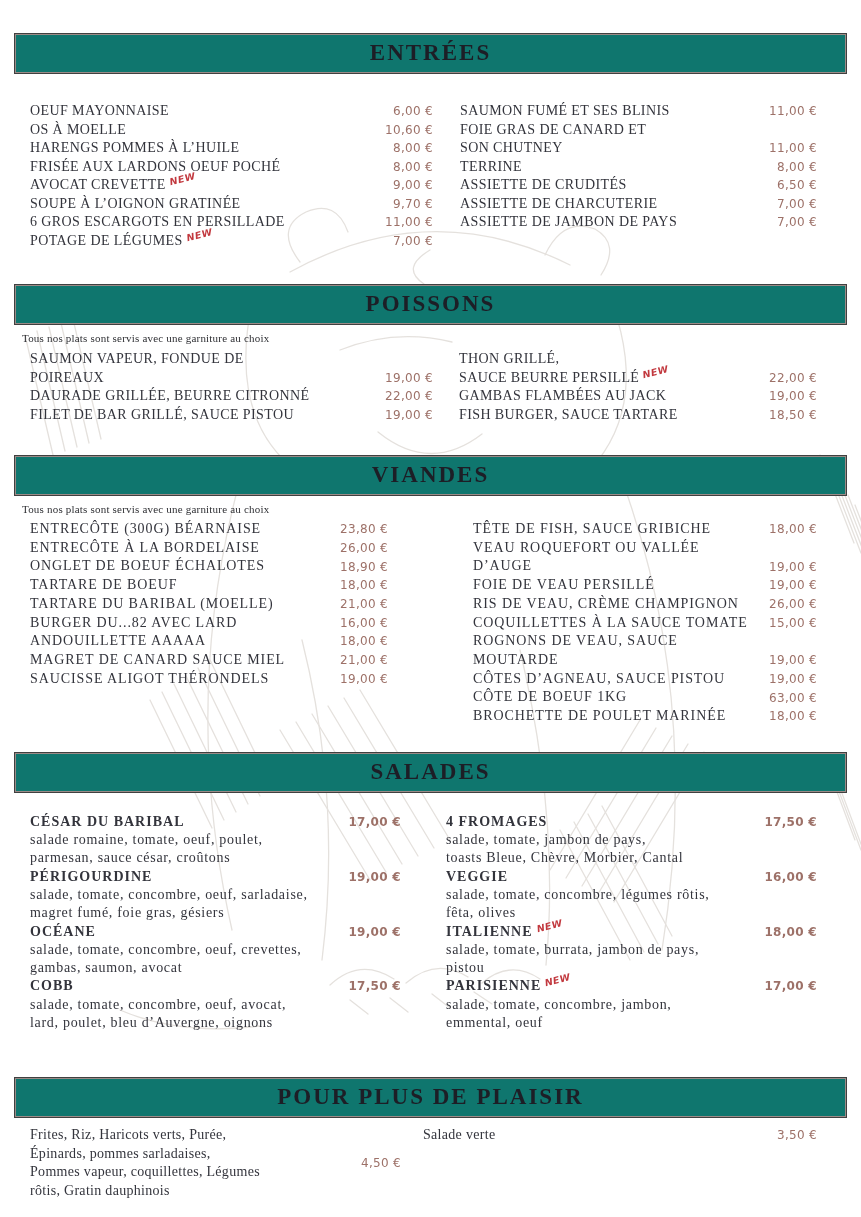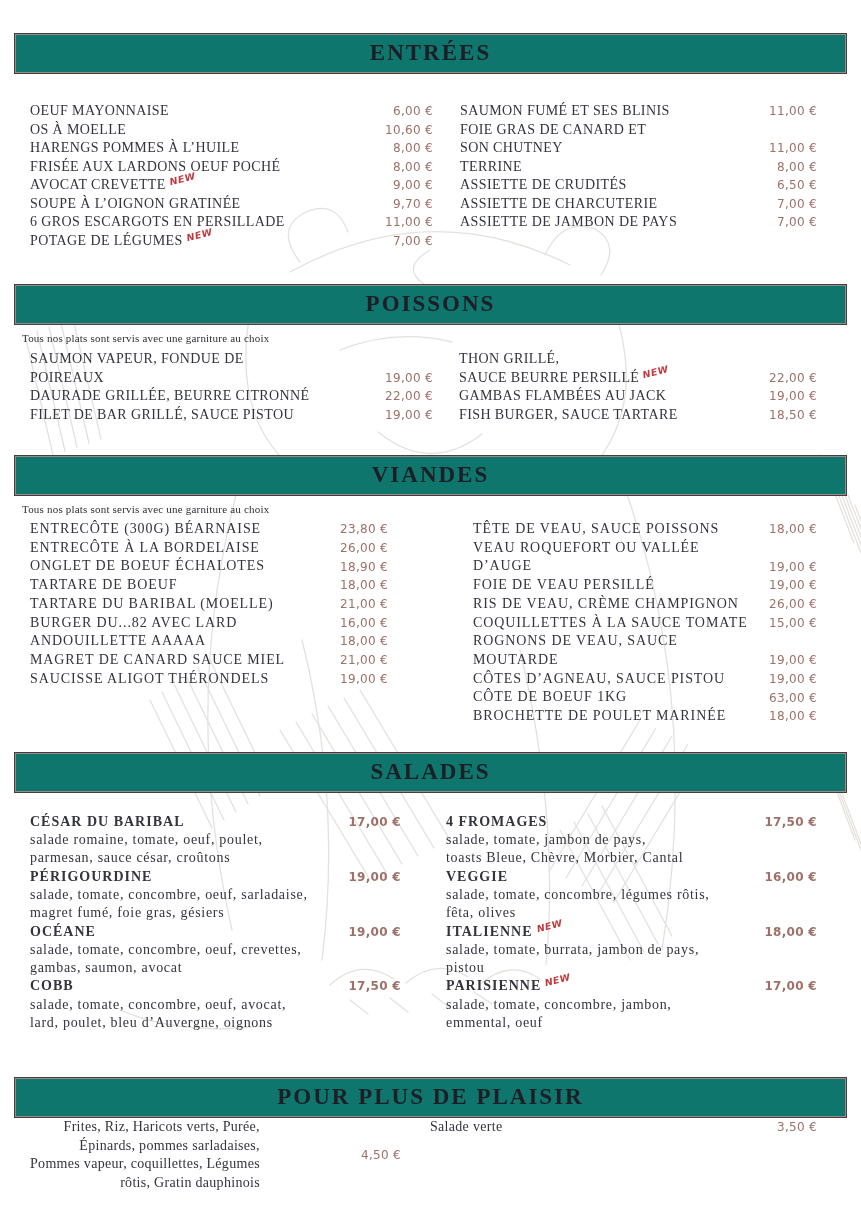--- a/index.html
+++ b/index.html
@@ -18,21 +18,21 @@
     color:#1d1e26; line-height:30px;
   }
 
   .note { margin:7px 0 0 8px; font-size:11px; letter-spacing:.2px; color:#2e2f33; }
 
   .cols { display:grid; margin-left:16px; margin-right:30px; }
   .sec-entrees  .cols { grid-template-columns:403px 1fr; column-gap:27px; margin-top:28px; }
   .sec-poissons .cols { grid-template-columns:403px 1fr; column-gap:26px; margin-top:6px; }
   .sec-viandes  .cols { grid-template-columns:358px 1fr; column-gap:85px; margin-top:5px; }
   .sec-salades  .cols { grid-template-columns:371px 1fr; column-gap:45px; margin-top:20px; }
-  .sec-extras   .cols { grid-template-columns:371px 1fr; column-gap:29px; margin-top:0;text-align:right; }
+  .sec-extras   .cols { grid-template-columns:371px 1fr; column-gap:22px; margin-top:8px; }
 
   .sec-poissons { margin-top:34px; }
   .sec-viandes  { margin-top:31px; }
   .sec-salades  { margin-top:26px; }
   .sec-extras   { margin-top:45px; }
 
   .row { display:flex; align-items:flex-end; font-size:14px; line-height:18.5px; letter-spacing:.4px; }
   .nm  { white-space:pre-line; }
   .pr  {
     margin-left:auto; padding-left:8px; white-space:nowrap;
@@ -296,21 +296,21 @@
   </div>
 
   <div class="row">
     <span class="nm">SAUCISSE ALIGOT THÉRONDELS</span>
 
     <span class="pr">19,00 €</span>
   </div>
 </div>
         <div class="col">
   <div class="row">
-    <span class="nm">TÊTE DE VEAU, SAUCE POISSONS</span>
+    <span class="nm">TÊTE DE FISH, SAUCE GRIBICHE</span>
 
     <span class="pr">18,00 €</span>
   </div>
 
   <div class="row">
     <span class="nm">VEAU ROQUEFORT OU VALLÉE D’AUGE</span>
 
     <span class="pr">19,00 €</span>
   </div>
 

